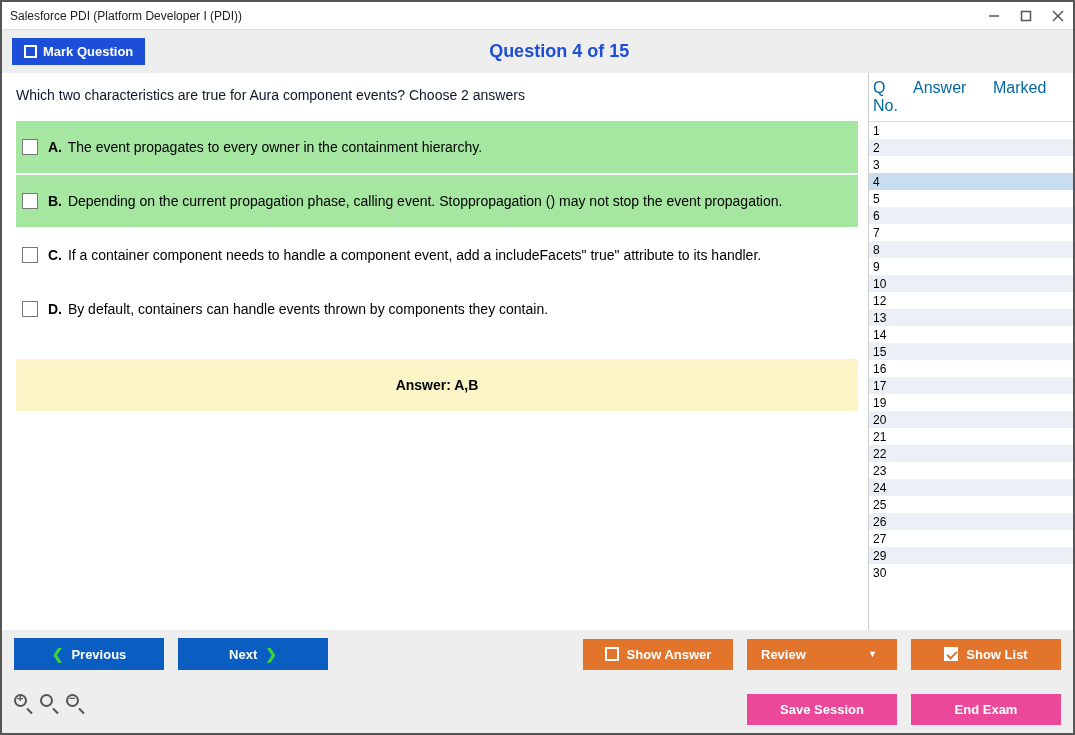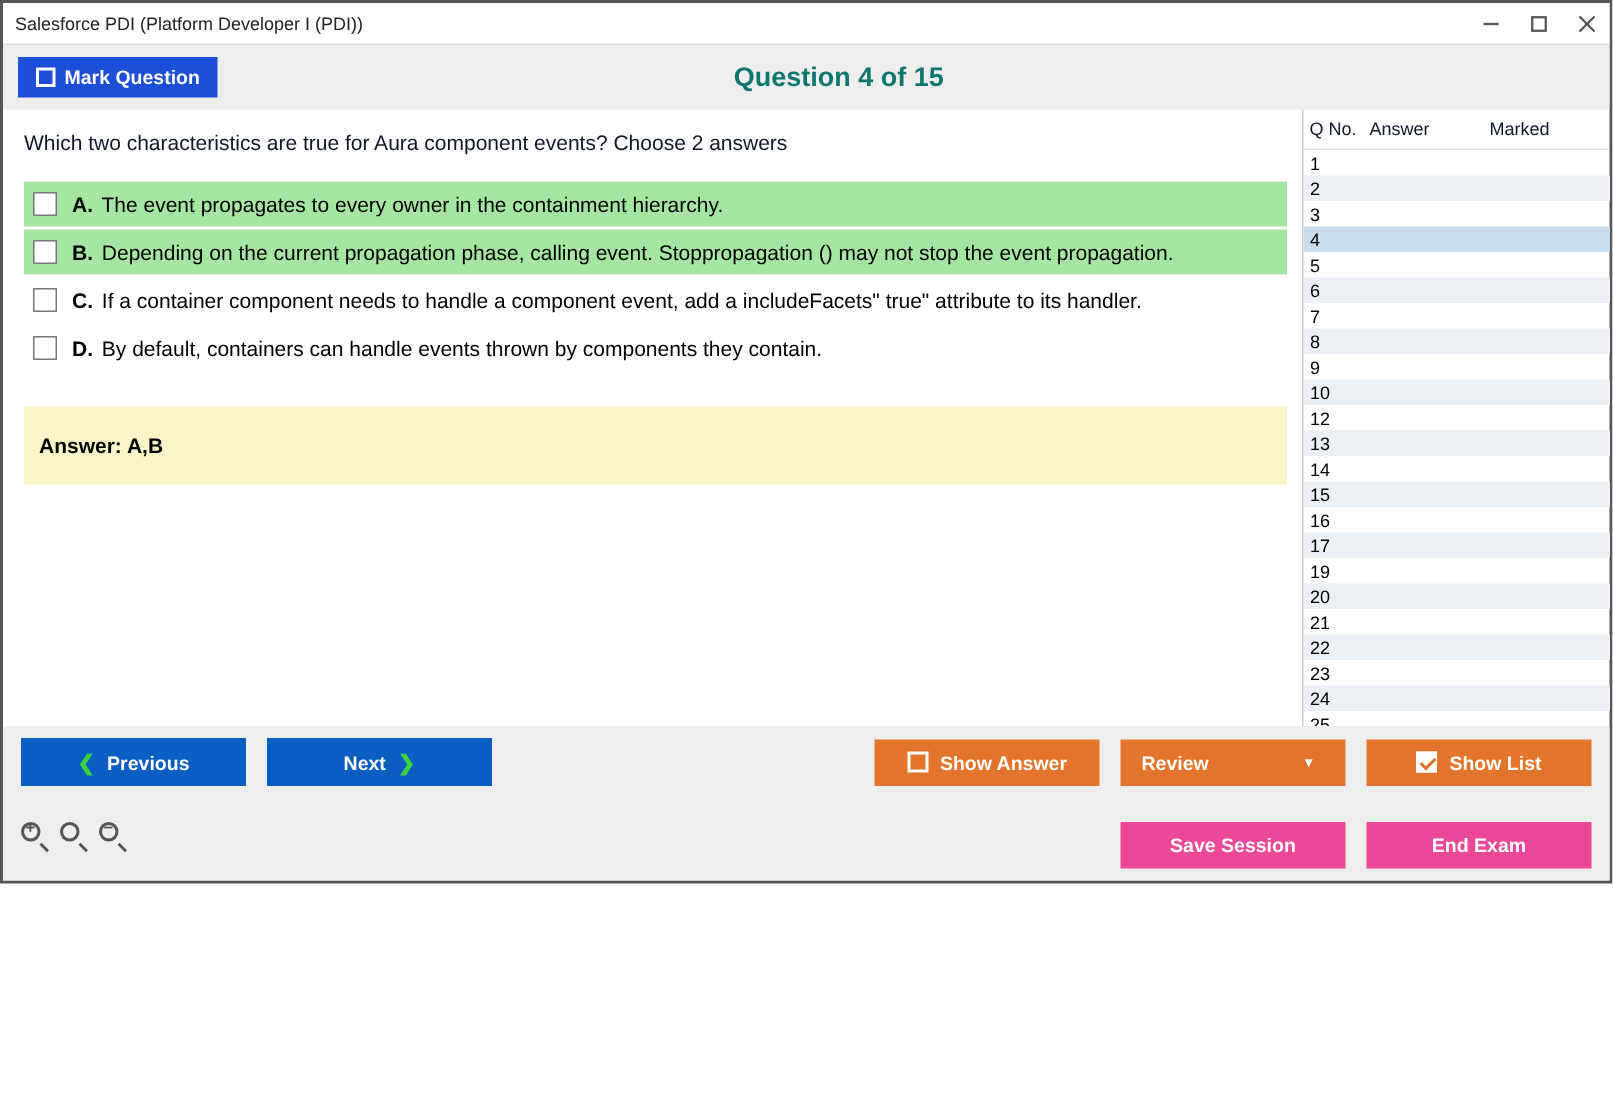--- a/index.html
+++ b/index.html
@@ -7,21 +7,21 @@
     font-family: Arial, sans-serif;
     font-size: 13px;
     background: #fff;
     width: 1075px;
     height: 735px;
     overflow: hidden;
   }
   .window {
     border: 2px solid #555;
     width: 1075px;
-    height: 589px;
+    height: 735px;
     display: flex;
     flex-direction: column;
     background: #fff;
   }
   .titlebar {
     height: 28px;
     display: flex;
     align-items: center;
     padding: 0 8px;
     background: #fff;
@@ -51,21 +51,21 @@
     font-size: 13px;
   }
   .mark-btn .chk {
     width: 13px; height: 13px; border: 2px solid #fff; background: transparent;
   }
   .question-counter {
     flex: 1;
     text-align: center;
     font-size: 18px;
     font-weight: bold;
-    color: #0f766e;
+    color: #1d4ed8;
     margin-left: -100px;
   }
   .main-row {
     flex: 1;
     display: flex;
     overflow: hidden;
   }
   .content {
     flex: 1;
     padding: 14px 10px 10px 14px;
@@ -73,50 +73,51 @@
   }
   .question-text {
     font-size: 14px;
     margin-bottom: 18px;
     color: #0f172a;
   }
   .option {
     display: flex;
     align-items: center;
     gap: 10px;
-    padding: 7px 6px;
+    padding: 18px 6px;
     margin-bottom: 2px;
     font-size: 14px;
   }
   .option.correct { background: #a5e6a0; }
   .option .opt-check {
     width: 16px; height: 16px; border: 1.5px solid #777; background: #fff;
     flex-shrink: 0;
   }
   .option .letter { font-weight: bold; margin-right: 2px; }
   .answer-box {
     margin-top: 24px;
     background: #fbf4c7;
     padding: 18px 10px;
     font-size: 14px;
     font-weight: bold;
+    text-align: center;
   }
   .sidebar {
     width: 205px;
     border-left: 1px solid #ccc;
     display: flex;
     flex-direction: column;
     font-size: 12px;
   }
   .sidebar-head {
     display: grid;
     grid-template-columns: 40px 80px 60px;
     padding: 6px 4px;
-    font-size: 12px;
-    color: #0f172a;
+    font-size: 16px;
+    color: #0369a1;
     border-bottom: 1px solid #ddd;
   }
   .sidebar-list {
     flex: 1;
     overflow-y: scroll;
   }
   .qrow {
     display: grid;
     grid-template-columns: 40px 80px 60px;
     padding: 0 4px;

